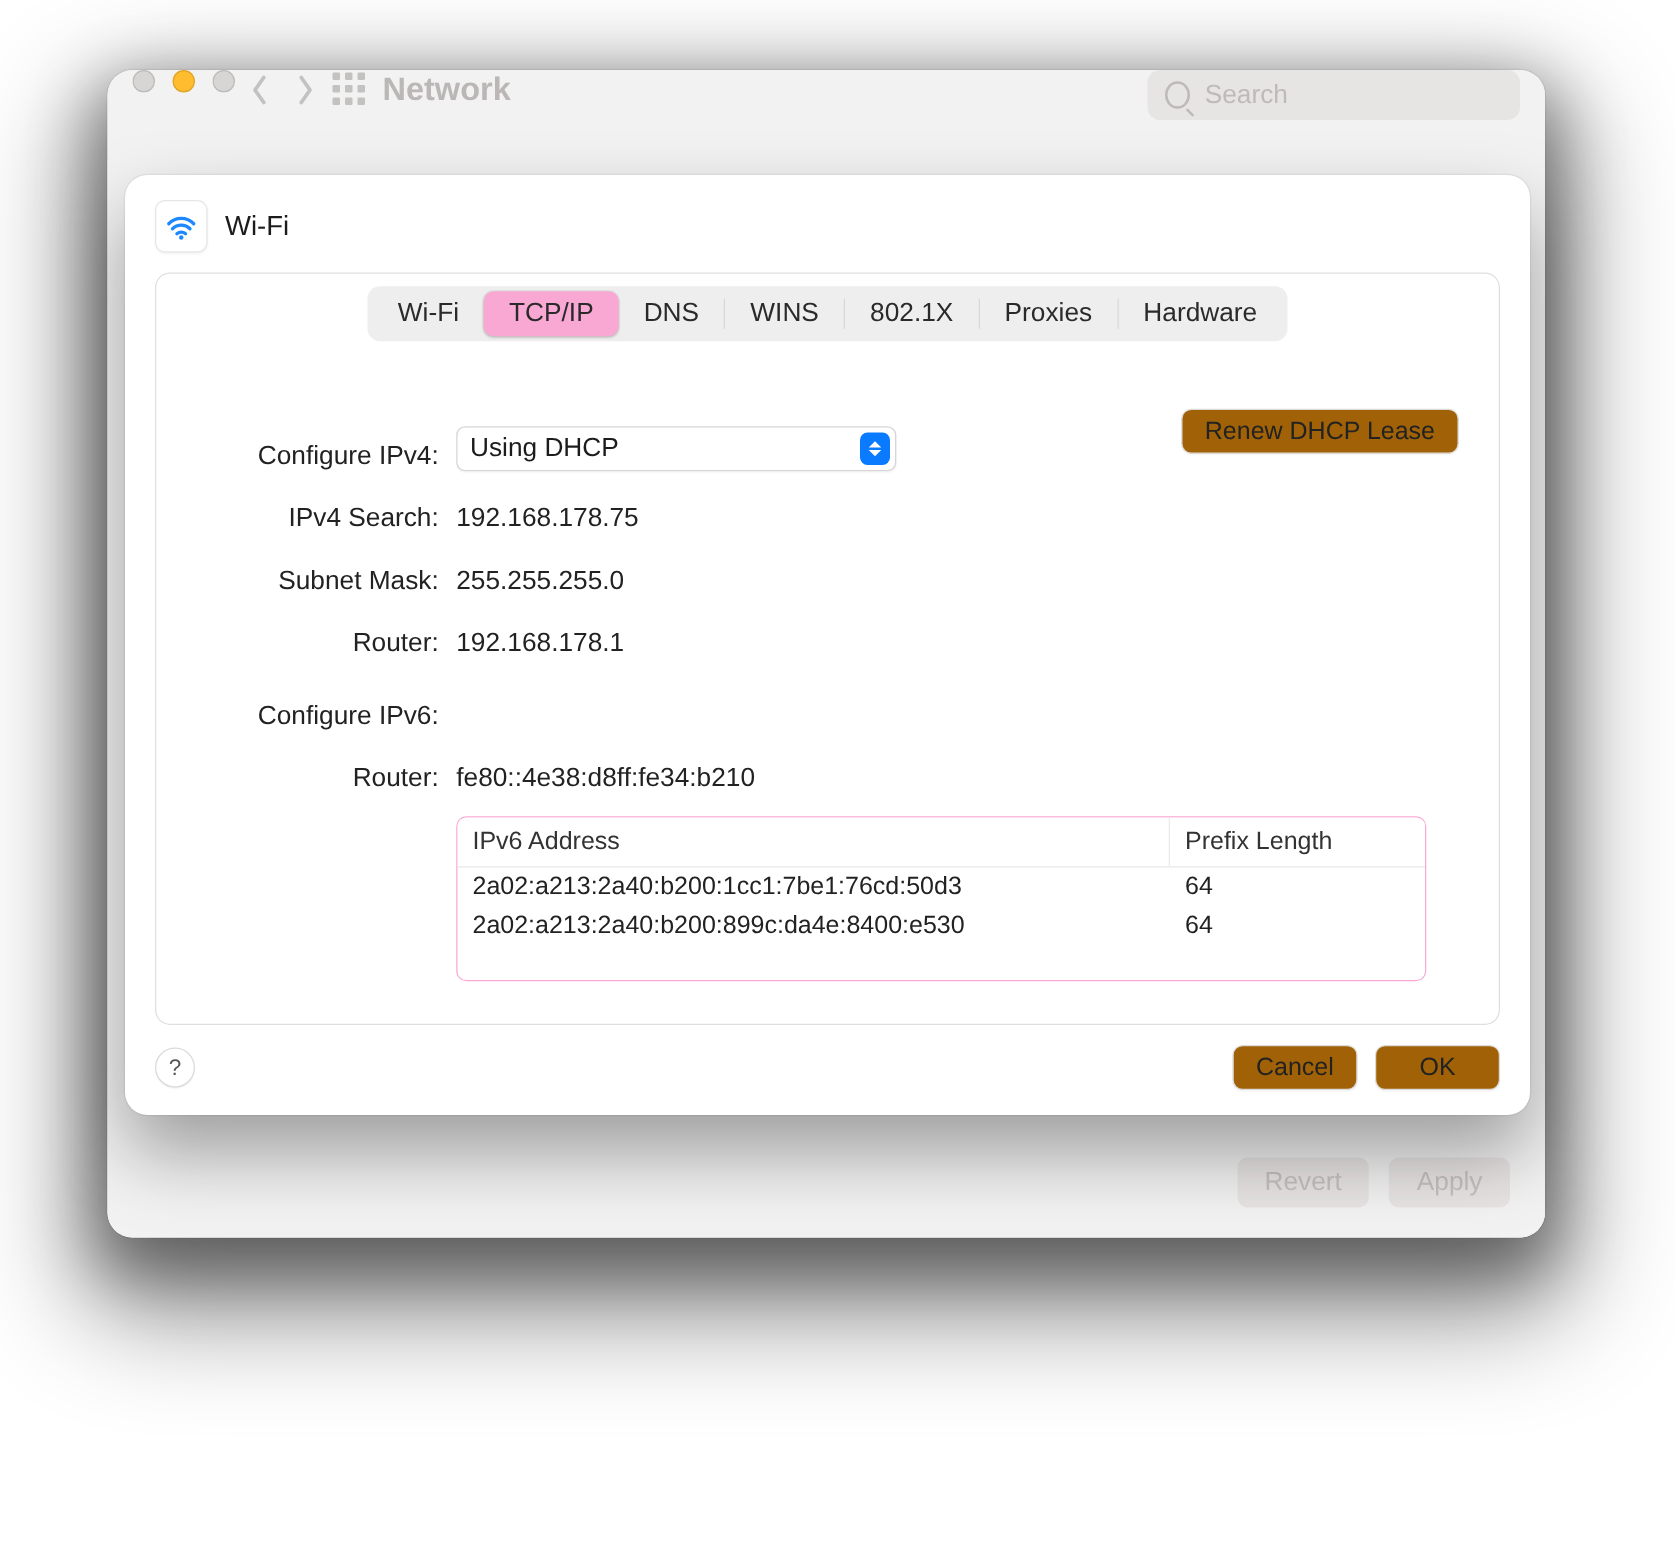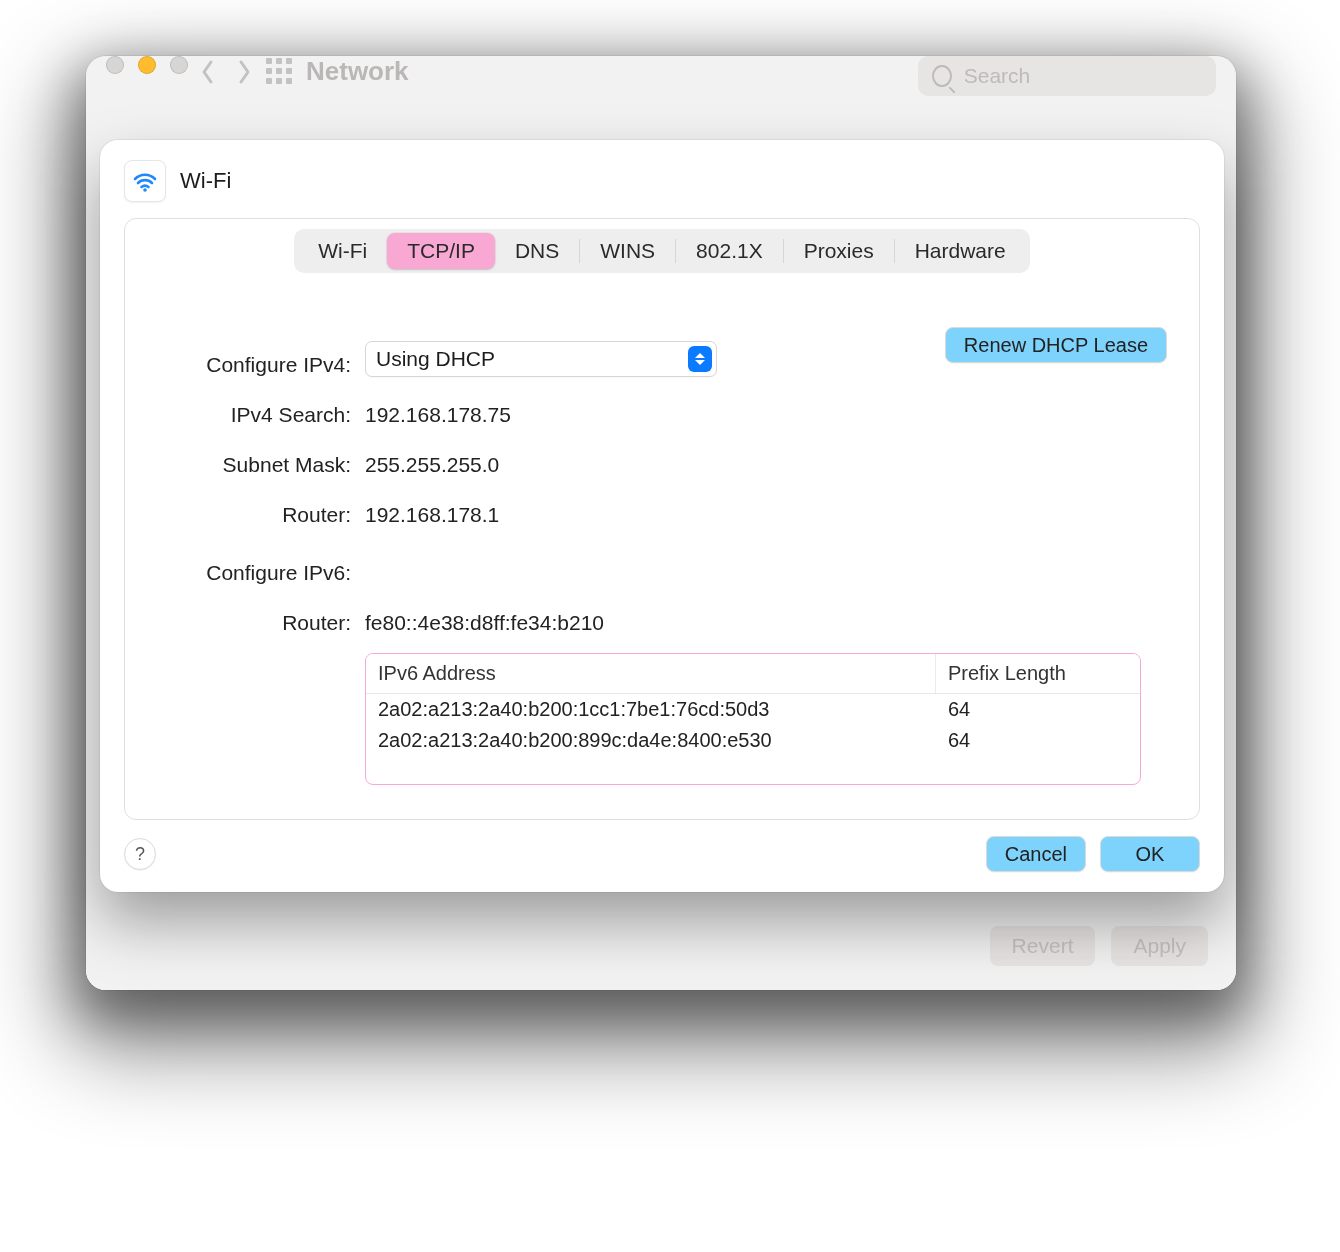--- a/index.html
+++ b/index.html
@@ -256,21 +256,21 @@
     border-left: 5px solid transparent;
     border-right: 5px solid transparent;
   }
   .stepper::before { border-bottom: 5px solid #fff; }
   .stepper::after  { border-top: 5px solid #fff; }
 
   .btn {
     height: 36px;
     padding: 0 18px;
     border-radius: 8px;
-    background: #7dd3fc;
+    background: #a16207;
     border: 1px solid #dcdad9;
     font-size: 20px;
     color: #222;
     box-shadow: 0 1px 1px rgba(0,0,0,0.04);
     cursor: pointer;
   }
   .renew {
     position: absolute;
     right: 32px;
     top: 108px;

